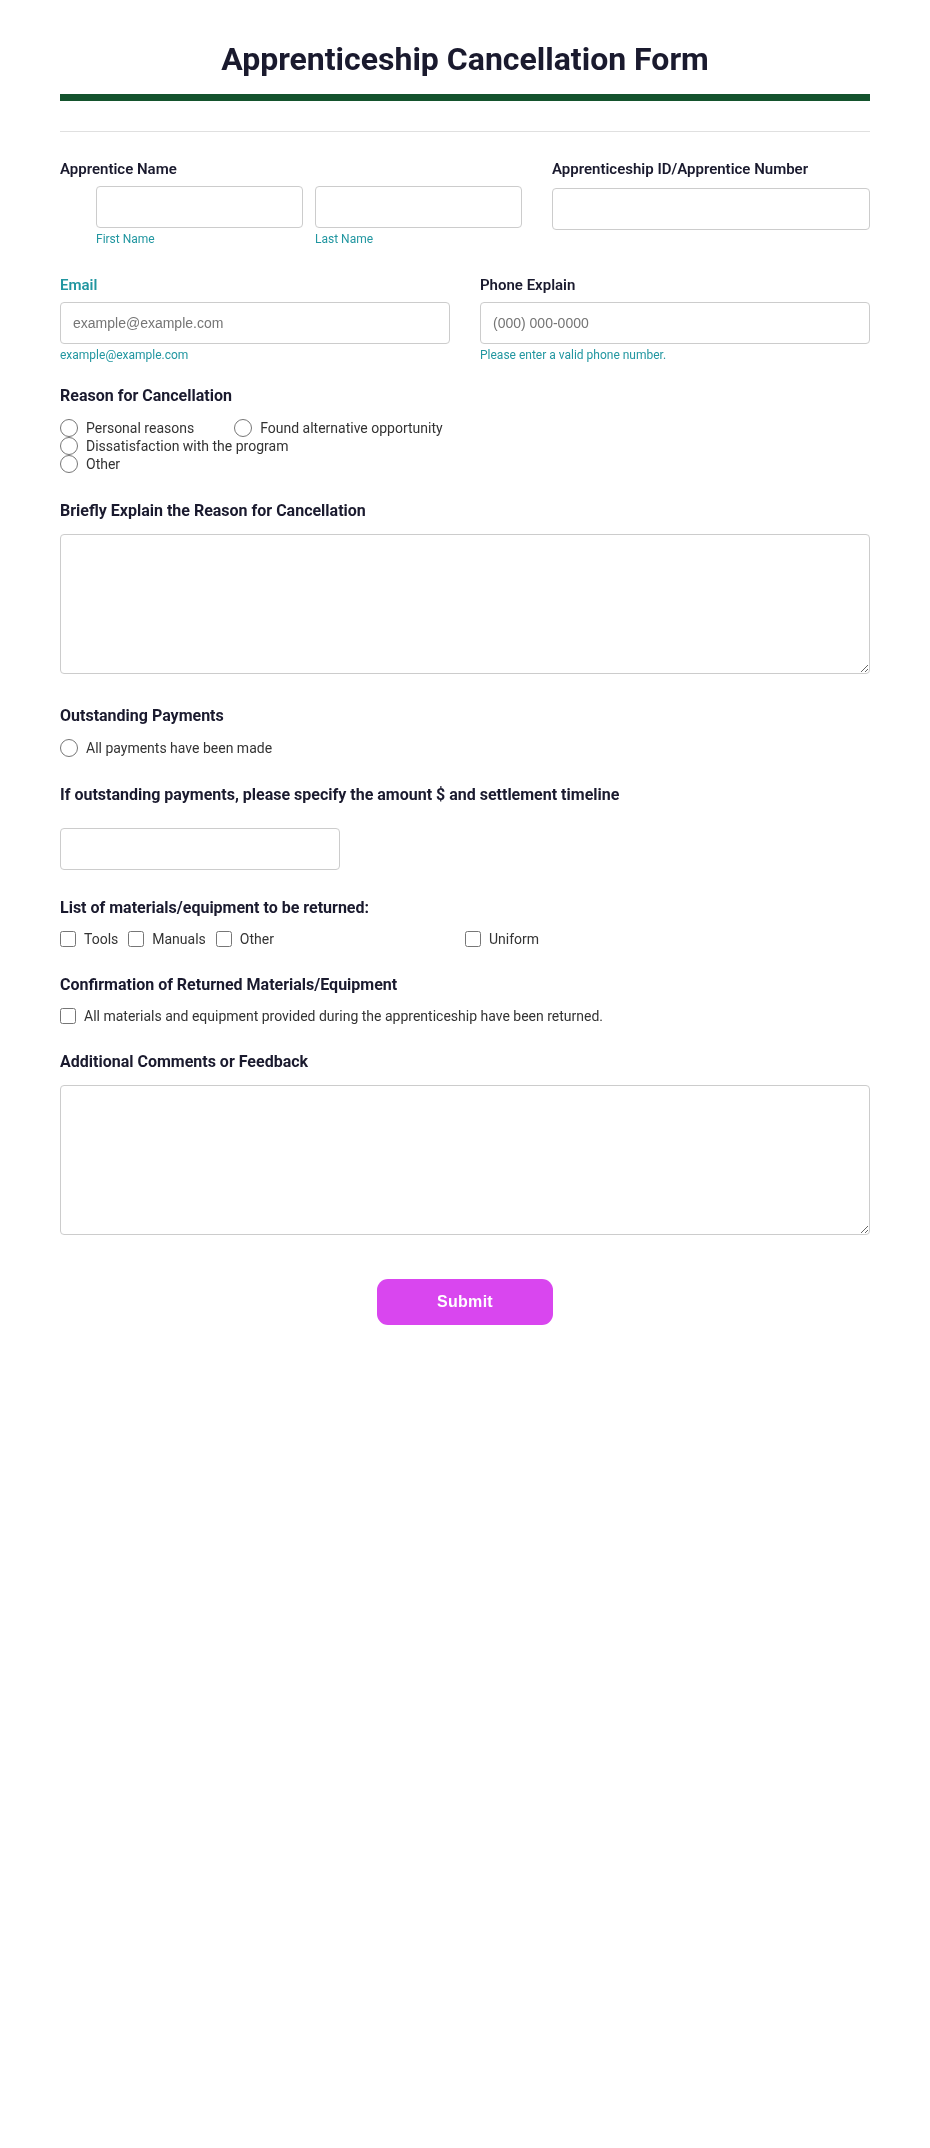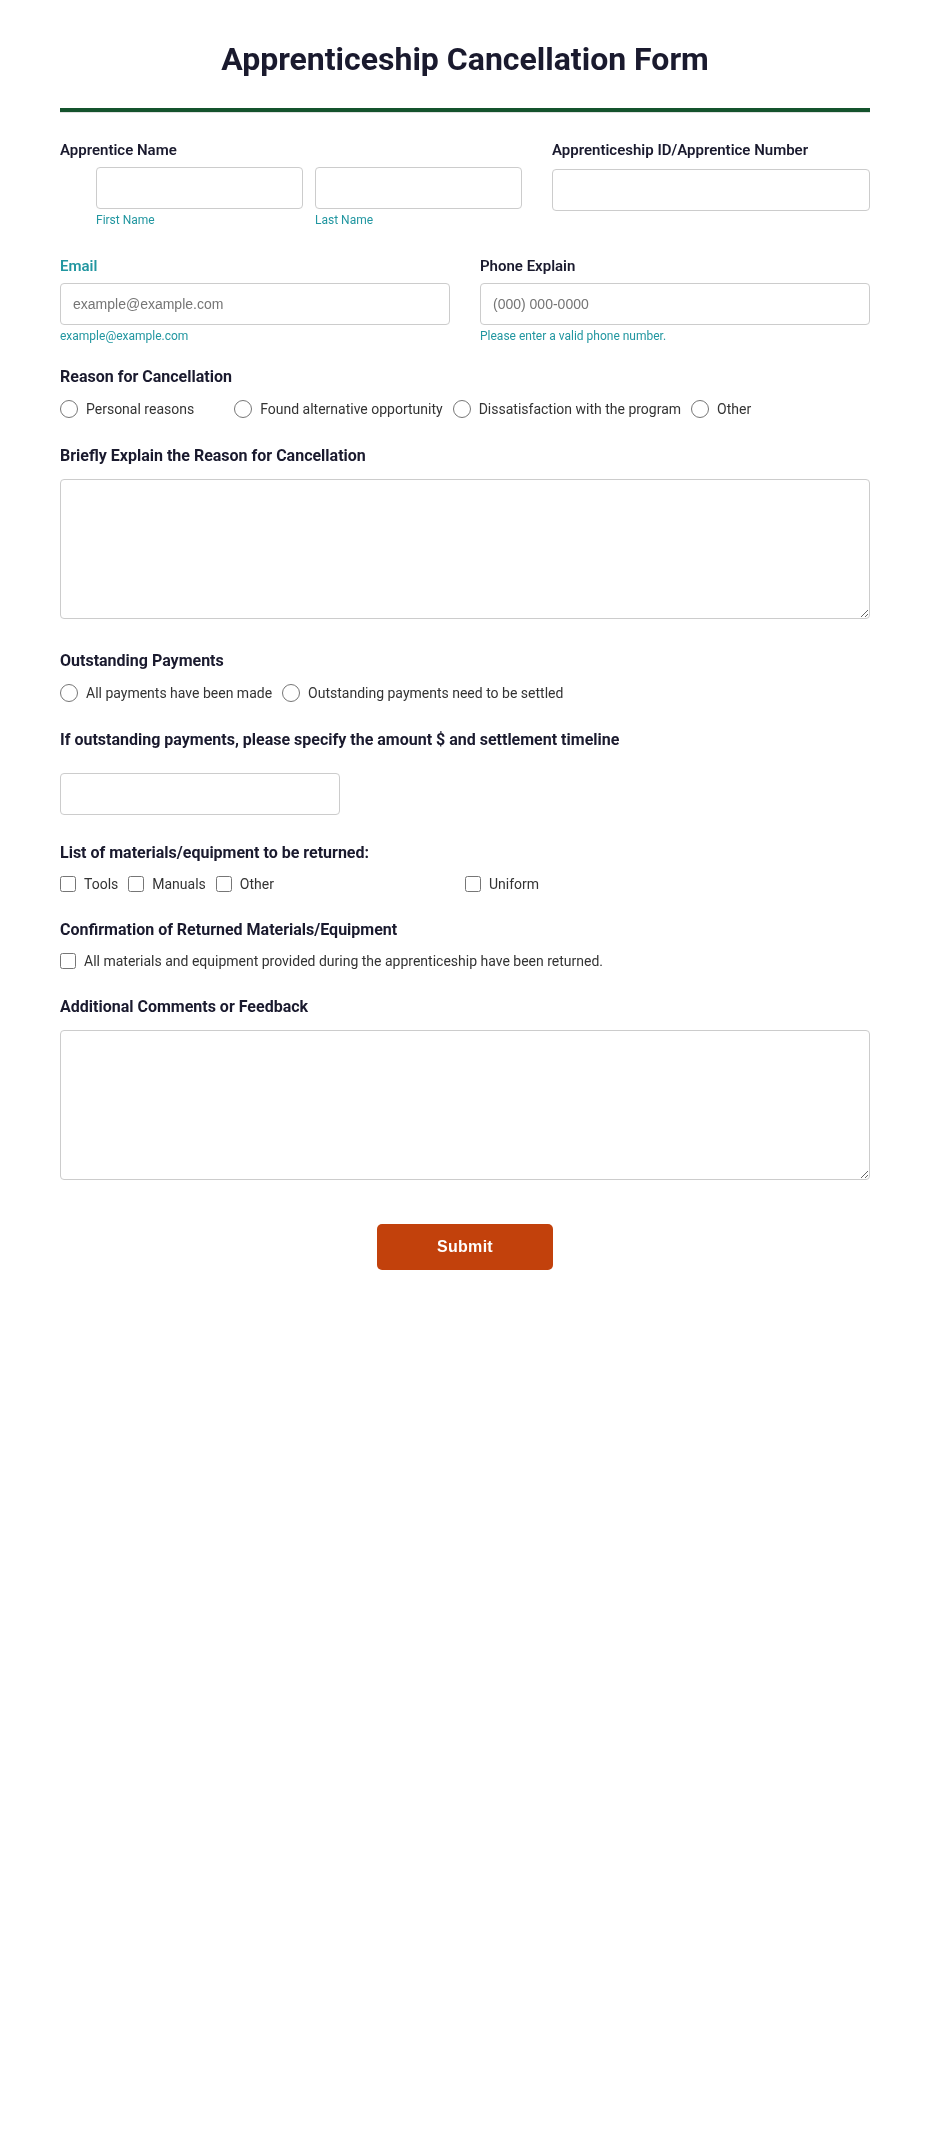--- a/index.html
+++ b/index.html
@@ -14,22 +14,23 @@
       color: #333333;
       min-height: 2148px;
       padding: 40px 60px 60px 60px;
     }
 
     .page-title {
       text-align: center;
       font-size: 32px;
       font-weight: 700;
       color: #1a1a2e;
-      padding-bottom: 30px;
-      border-bottom: 4px solid #14532d;
+      margin-bottom: 30px;
+      padding-bottom: 16px;
+      border-bottom: 7px solid #14532d;
     }
 
     .form-section {
       margin-bottom: 28px;
     }
 
     .form-row {
       display: flex;
       gap: 30px;
       margin-bottom: 24px;
@@ -92,22 +93,21 @@
     }
 
     .divider {
       border: none;
       border-top: 1px solid #e0e0e0;
       margin: 0 0 28px 0;
     }
 
     .radio-group {
       display: flex;
-      flex-direction: row;
-      gap: 10px;
+      flex-direction: column;
     }
 
     .radio-row {
       display: flex;
       gap: 40px;
     }
 
     .radio-item {
       display: flex;
       align-items: center;
@@ -167,24 +167,24 @@
       flex: 1;
     }
 
     .submit-row {
       display: flex;
       justify-content: center;
       margin-top: 40px;
     }
 
     .submit-btn {
-      background: #c2410c;
+      background: #d946ef;
       color: #fff;
       border: none;
-      border-radius: 5px;
+      border-radius: 11px;
       padding: 14px 60px;
       font-size: 16px;
       font-weight: 600;
       cursor: pointer;
       letter-spacing: 0.3px;
     }
   </style>
 </head>
 <body>
 
@@ -255,24 +255,20 @@
   <textarea style=""></textarea>
 </div>
 
 <div class="form-section">
   <div class="section-heading">Outstanding Payments</div>
   <div class="radio-group">
     <label class="radio-item">
       <input type="radio" name="outstanding" style="">
       <span>All payments have been made</span>
     </label>
-    <label class="radio-item">
-      <input type="radio" name="outstanding" style="">
-      <span>Outstanding payments need to be settled</span>
-    </label>
   </div>
 </div>
 
 <div class="form-section">
   <div class="section-heading">If outstanding payments, please specify the amount $ and settlement timeline</div>
   <input type="text" class="outstanding-input" style="">
 </div>
 
 <div class="form-section">
   <div class="section-heading">List of materials/equipment to be returned:</div>

